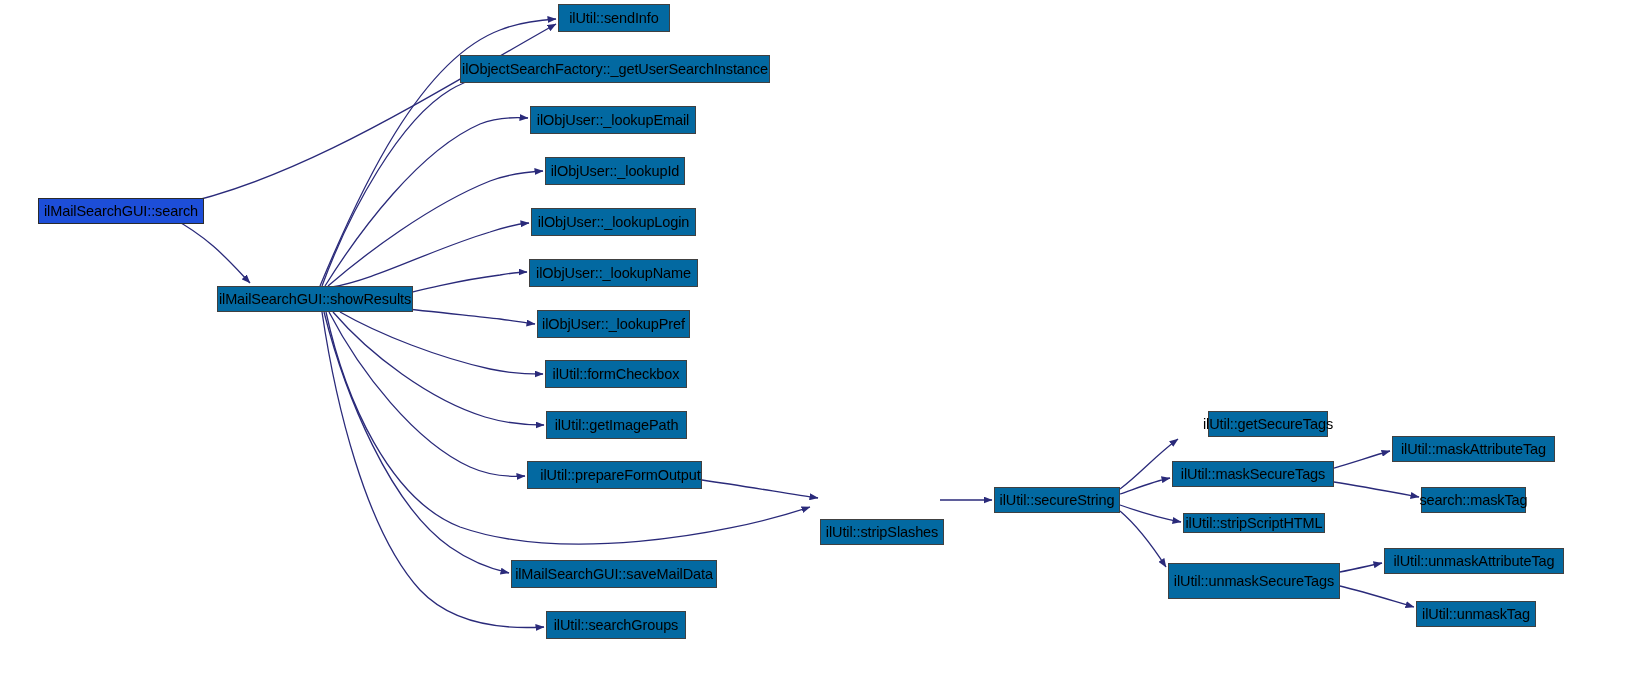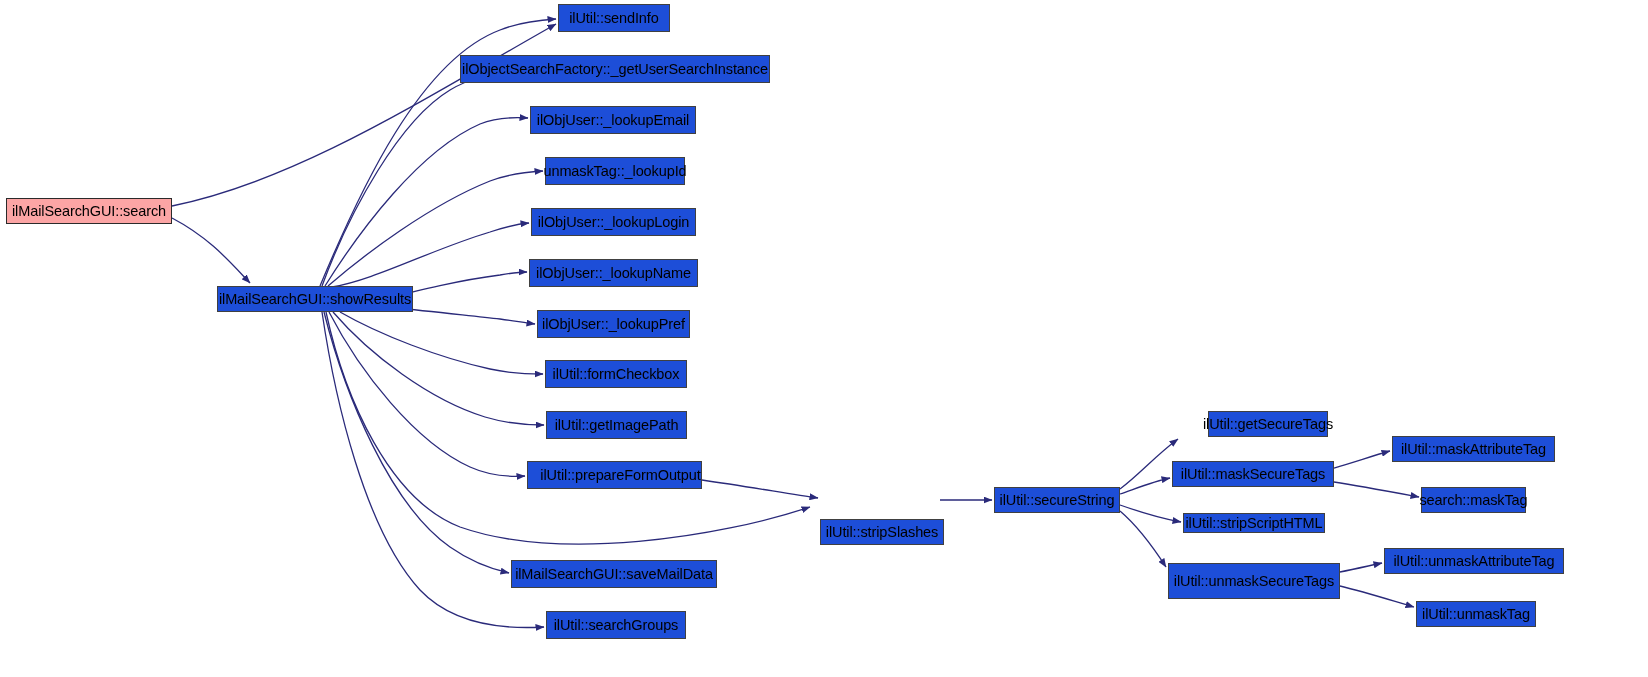--- a/index.html
+++ b/index.html
@@ -23,34 +23,35 @@
     left: 0;
     top: 0;
     width: 1648px;
     height: 677px;
     pointer-events: none;
   }
   .node {
     position: absolute;
     box-sizing: border-box;
     border: 1px solid #404040;
-    background: #1d4ed8;
+    background: #0369a1;
     color: #000000;
     font-size: 14.5px;
     line-height: 1;
     display: flex;
     align-items: center;
     justify-content: center;
     white-space: nowrap;
     letter-spacing: -0.1px;
     z-index: 2;
   }
   .node.root {
-    background: #fca5a5;
+    background: #1d4ed8;
     border-color: #2b2b2b;
+    margin-left: 32px;
   }
   .node-label {
     display: block;
     padding: 0 6px;
   }
 </style>
 </head>
 <body>
 
 <div id="callgraph">
@@ -100,21 +101,21 @@
       <div class="node" style="left: 558px; top: 4px; width: 112px; height: 28px;">
         <span class="node-label">ilUtil::sendInfo</span>
       </div>
       <div class="node" style="left: 460px; top: 55px; width: 310px; height: 28px;">
         <span class="node-label">ilObjectSearchFactory::_getUserSearchInstance</span>
       </div>
       <div class="node" style="left: 530px; top: 106px; width: 166px; height: 28px;">
         <span class="node-label">ilObjUser::_lookupEmail</span>
       </div>
       <div class="node" style="left: 545px; top: 157px; width: 140px; height: 28px;">
-        <span class="node-label">unmaskTag::_lookupId</span>
+        <span class="node-label">ilObjUser::_lookupId</span>
       </div>
       <div class="node" style="left: 531px; top: 208px; width: 165px; height: 28px;">
         <span class="node-label">ilObjUser::_lookupLogin</span>
       </div>
       <div class="node" style="left: 529px; top: 259px; width: 169px; height: 28px;">
         <span class="node-label">ilObjUser::_lookupName</span>
       </div>
       <div class="node" style="left: 537px; top: 310px; width: 153px; height: 28px;">
         <span class="node-label">ilObjUser::_lookupPref</span>
       </div>

